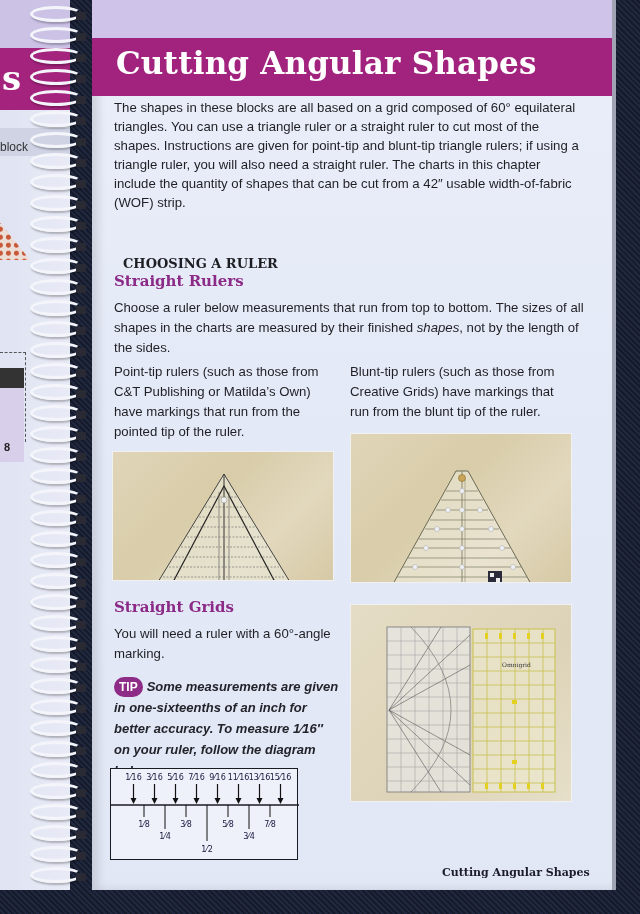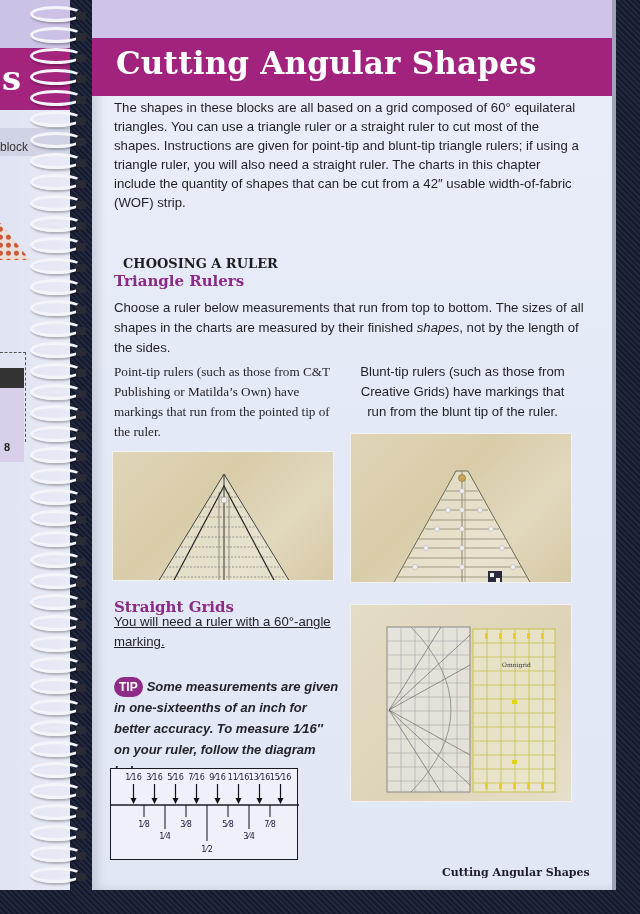--- a/index.html
+++ b/index.html
@@ -122,23 +122,23 @@
     position: absolute; left: 0;
     font-family: "DejaVu Serif", serif; font-weight: bold;
     font-size: 15px; color: #8b2a87;
   }
   .sub-h.tri { top: 176px; }
   .sub-h.str { top: 502px; }
   .para {
     position: absolute; left: 0; font-size: 13.2px; line-height: 20px;
   }
   .para.tri { top: 202px; width: 470px; }
-  .para.point { top: 266px; width: 225px; font-family: Liberation Serif, serif; }
-  .para.blunt { top: 266px; left: 236px; width: 225px; text-align: center; }
-  .para.str { top: 516px; width: 225px; text-decoration: underline; }
+  .para.point { top: 266px; width: 225px; }
+  .para.blunt { top: 266px; left: 236px; width: 225px; }
+  .para.str { top: 528px; width: 225px; }
   .photo {
     position: absolute; overflow: hidden;
     background: linear-gradient(135deg, #e0d5b8 0%, #d8cca9 40%, #e2d8bd 70%, #d6c9a6 100%);
     border: 1px solid #f1f1f1;
   }
   .photo.p1 { left: -2px; top: 355px; width: 222px; height: 130px; }
   .photo.p2 { left: 236px; top: 337px; width: 222px; height: 150px; }
   .photo.p3 { left: 236px; top: 508px; width: 222px; height: 198px; background: linear-gradient(135deg,#e4dcc4,#ddd3b8 60%,#e6dfc9); }
   .photo svg { position: absolute; left: 0; top: 0; }
 
@@ -195,21 +195,21 @@
   <div class="page-top"></div>
   <div class="title-band">
     <h1>Cutting Angular Shapes</h1>
   </div>
 
   <div class="content">
     <p class="intro">The shapes in these blocks are all based on a grid composed of 60° equilateral triangles. You can use a triangle ruler or a straight ruler to cut most of the shapes. Instructions are given for point-tip and blunt-tip triangle rulers; if using a triangle ruler, you will also need a straight ruler. The charts in this chapter include the quantity of shapes that can be cut from a 42″ usable width-of-fabric (WOF) strip.</p>
 
     <h2 class="section-h">CHOOSING A RULER</h2>
 
-    <h3 class="sub-h tri">Triangle Rulers</h3>
+    <h3 class="sub-h tri">Straight Rulers</h3>
     <p class="para tri"><span>Choose a ruler below measurements that run from top to bottom. The sizes of all shapes in the charts are measured by their finished </span><em>shapes</em><span>, not by the length of the sides.</span></p>
 
     <p class="para point">Point-tip rulers (such as those from C&amp;T Publishing or Matilda’s Own) have markings that run from the pointed tip of the ruler.</p>
     <p class="para blunt">Blunt-tip rulers (such as those from Creative Grids) have markings that run from the blunt tip of the ruler.</p>
 
     <div class="photo p1">
       <svg width="222" height="130" viewBox="0 0 222 130">
         <polygon points="111,22 45,130 177,130" fill="rgba(235,235,220,0.55)" stroke="#444" stroke-width="1"></polygon>
         <polygon points="111,34 60,130 162,130" fill="none" stroke="#222" stroke-width="1.2"></polygon>
         <line x1="111" y1="22" x2="111" y2="130" stroke="#333" stroke-width="1"></line>

